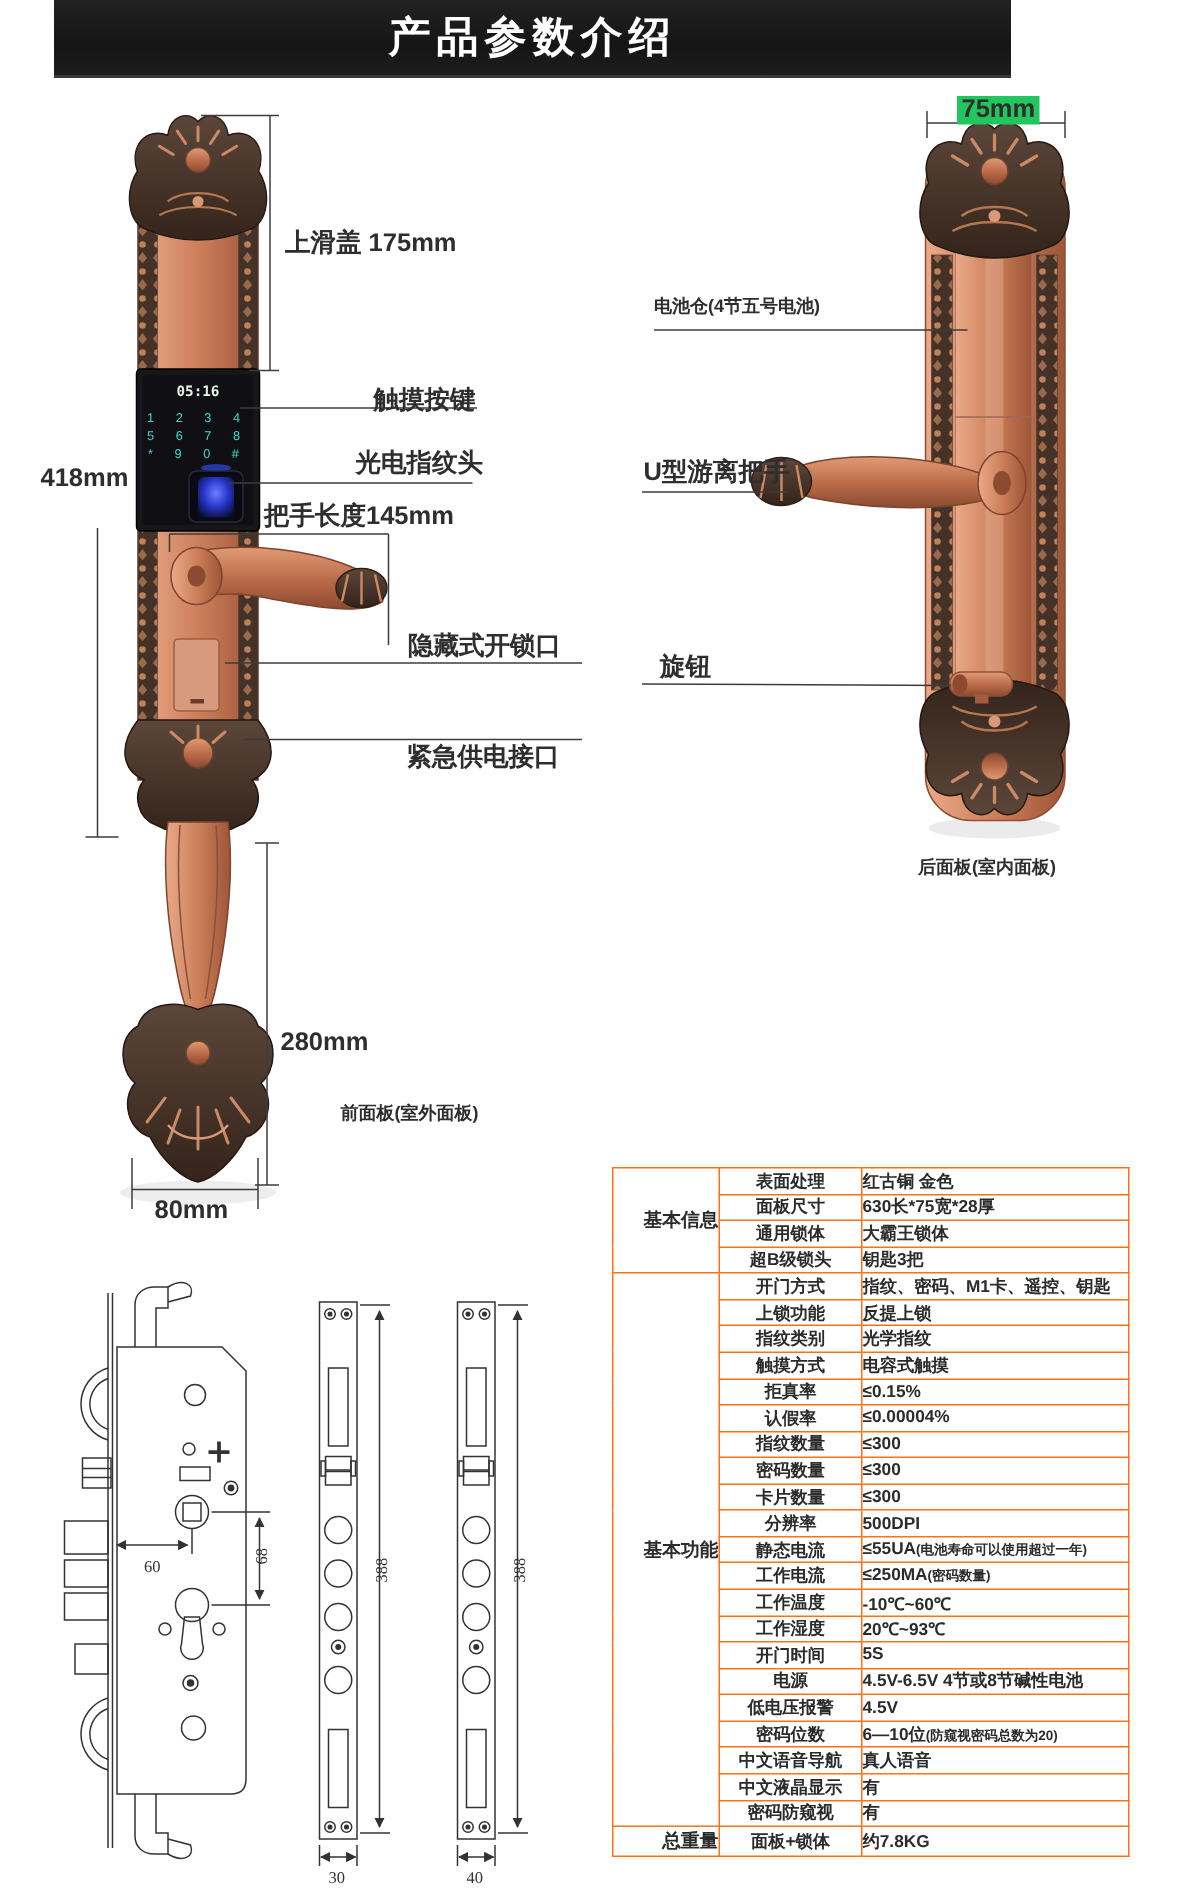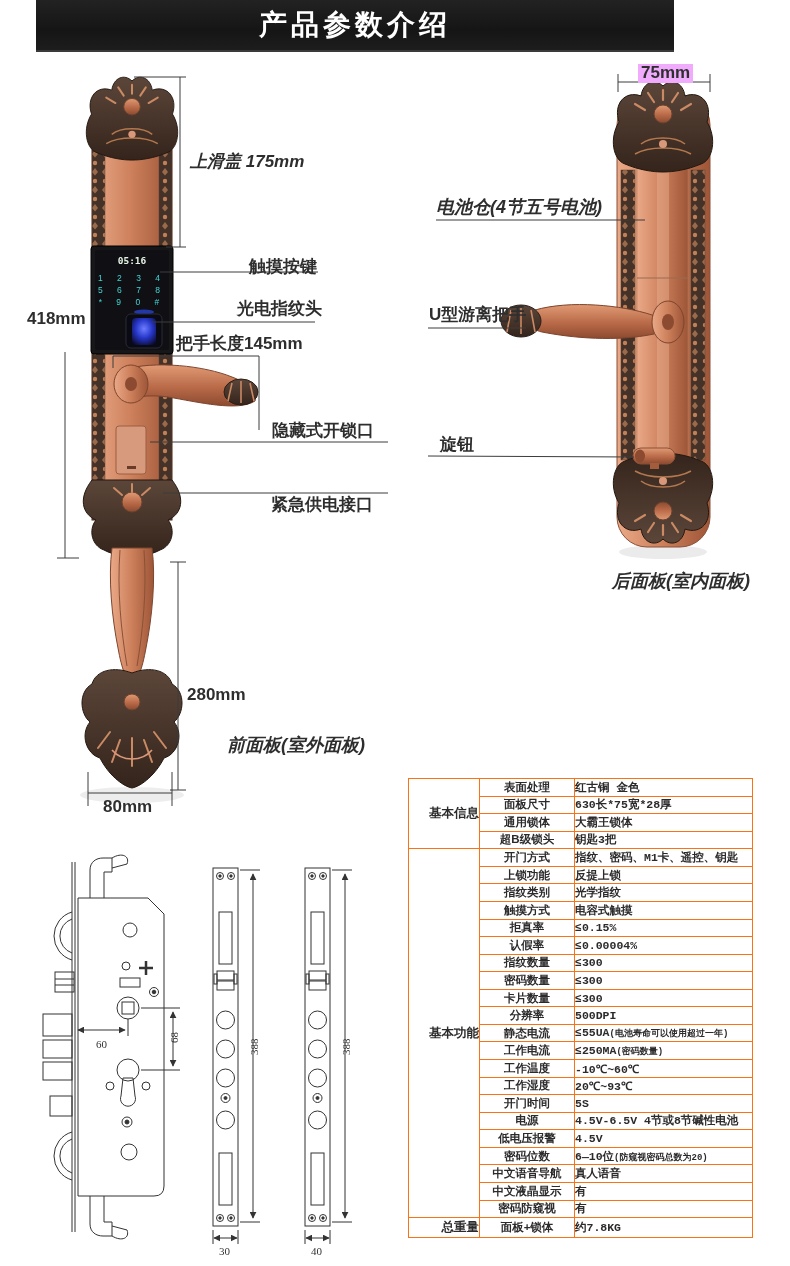--- a/index.html
+++ b/index.html
@@ -5,32 +5,32 @@
   html,body{margin:0;padding:0;background:#fff;}
   body{width:790px;height:1266px;position:relative;overflow:hidden;
        font-family:"Liberation Sans",sans-serif;-webkit-font-smoothing:antialiased;}
   .banner{position:absolute;left:0;top:0;width:638px;height:50px;
           background:linear-gradient(180deg,#222 0%,#151515 60%,#1d1d1d 100%);
           border-bottom:2px solid #3a3a3a;display:flex;align-items:center;justify-content:center;margin-left:36px;}
   .banner .title{color:#fff;font-size:28px;font-weight:700;letter-spacing:4px;}
   .stage{position:absolute;left:0;top:50px;width:790px;height:1216px;}
   svg{position:absolute;left:0;top:0;}
   .lbl{position:absolute;color:#2e2e2e;font-size:17px;font-weight:600;white-space:nowrap;line-height:1.1;}
-  .lbl.sm{font-size:18px;font-style:italic;}
+  .lbl.sm{font-size:12px;}
   .dimnum{color:#2e2e2e;font-size:17px;font-weight:600;}
-  .whitebg{background:#f0abfc;padding:0 3px;}
+  .whitebg{background:#22c55e;padding:0 3px;}
   
   .spec{position:absolute;left:408px;top:728px;width:341px;height:460px;}
   table.spec-t{border-collapse:collapse;table-layout:fixed;width:341px;height:460px;
                font-family:"Liberation Sans",sans-serif;}
   table.spec-t td{border:1px solid #f97316;color:#2b2b2b;overflow:hidden;white-space:nowrap;
                   padding:0;height:15px;}
   td.sec{width:70px;text-align:right;font-size:12.5px;font-weight:700;border-radius:28px;}
   td.plabel{width:94px;text-align:center;font-size:11.5px;font-weight:700;}
-  td.pval{width:177px;text-align:left;font-size:11.5px;font-weight:600;padding-left:7px;font-family:Liberation Mono, monospace;}
+  td.pval{width:177px;text-align:left;font-size:11.5px;font-weight:600;padding-left:7px;}
   td.pval small{font-size:9px;font-weight:600;text-align:right;}
 </style>
 </head>
 <body>
 
 <div class="banner">
   <span class="title">产品参数介绍</span>
 </div>
 
 <div class="stage">
@@ -284,21 +284,21 @@
   <g font-family="Liberation Serif, serif" font-size="11" fill="#333">
     <text x="96" y="998">60</text>
     <text x="178" y="993" transform="rotate(-90,178,993)">68</text>
     <text x="258" y="1005" transform="rotate(-90,258,1005)">388</text>
     <text x="350" y="1005" transform="rotate(-90,350,1005)">388</text>
     <text x="219" y="1205">30</text>
     <text x="311" y="1205">40</text>
   </g>
 </svg>
 
-  <div class="lbl" style="left:190px;top:103px;font-style:italic;">上滑盖 175mm</div>
+  <div class="lbl" style="left:190px;top:103px;">上滑盖 175mm</div>
   <div class="lbl" style="left:249px;top:208px;">触摸按键</div>
   <div class="lbl" style="left:237px;top:250px;">光电指纹头</div>
   <div class="lbl" style="left:176px;top:285px;">把手长度145mm</div>
   <div class="lbl" style="left:272px;top:372px;">隐藏式开锁口</div>
   <div class="lbl" style="left:271px;top:446px;">紧急供电接口</div>
   <div class="lbl dimnum" style="left:27px;top:260px;">418mm</div>
   <div class="lbl dimnum" style="left:187px;top:636px;">280mm</div>
   <div class="lbl sm" style="left:227px;top:686px;">前面板(室外面板)</div>
   <div class="lbl dimnum" style="left:103px;top:748px;">80mm</div>
 

